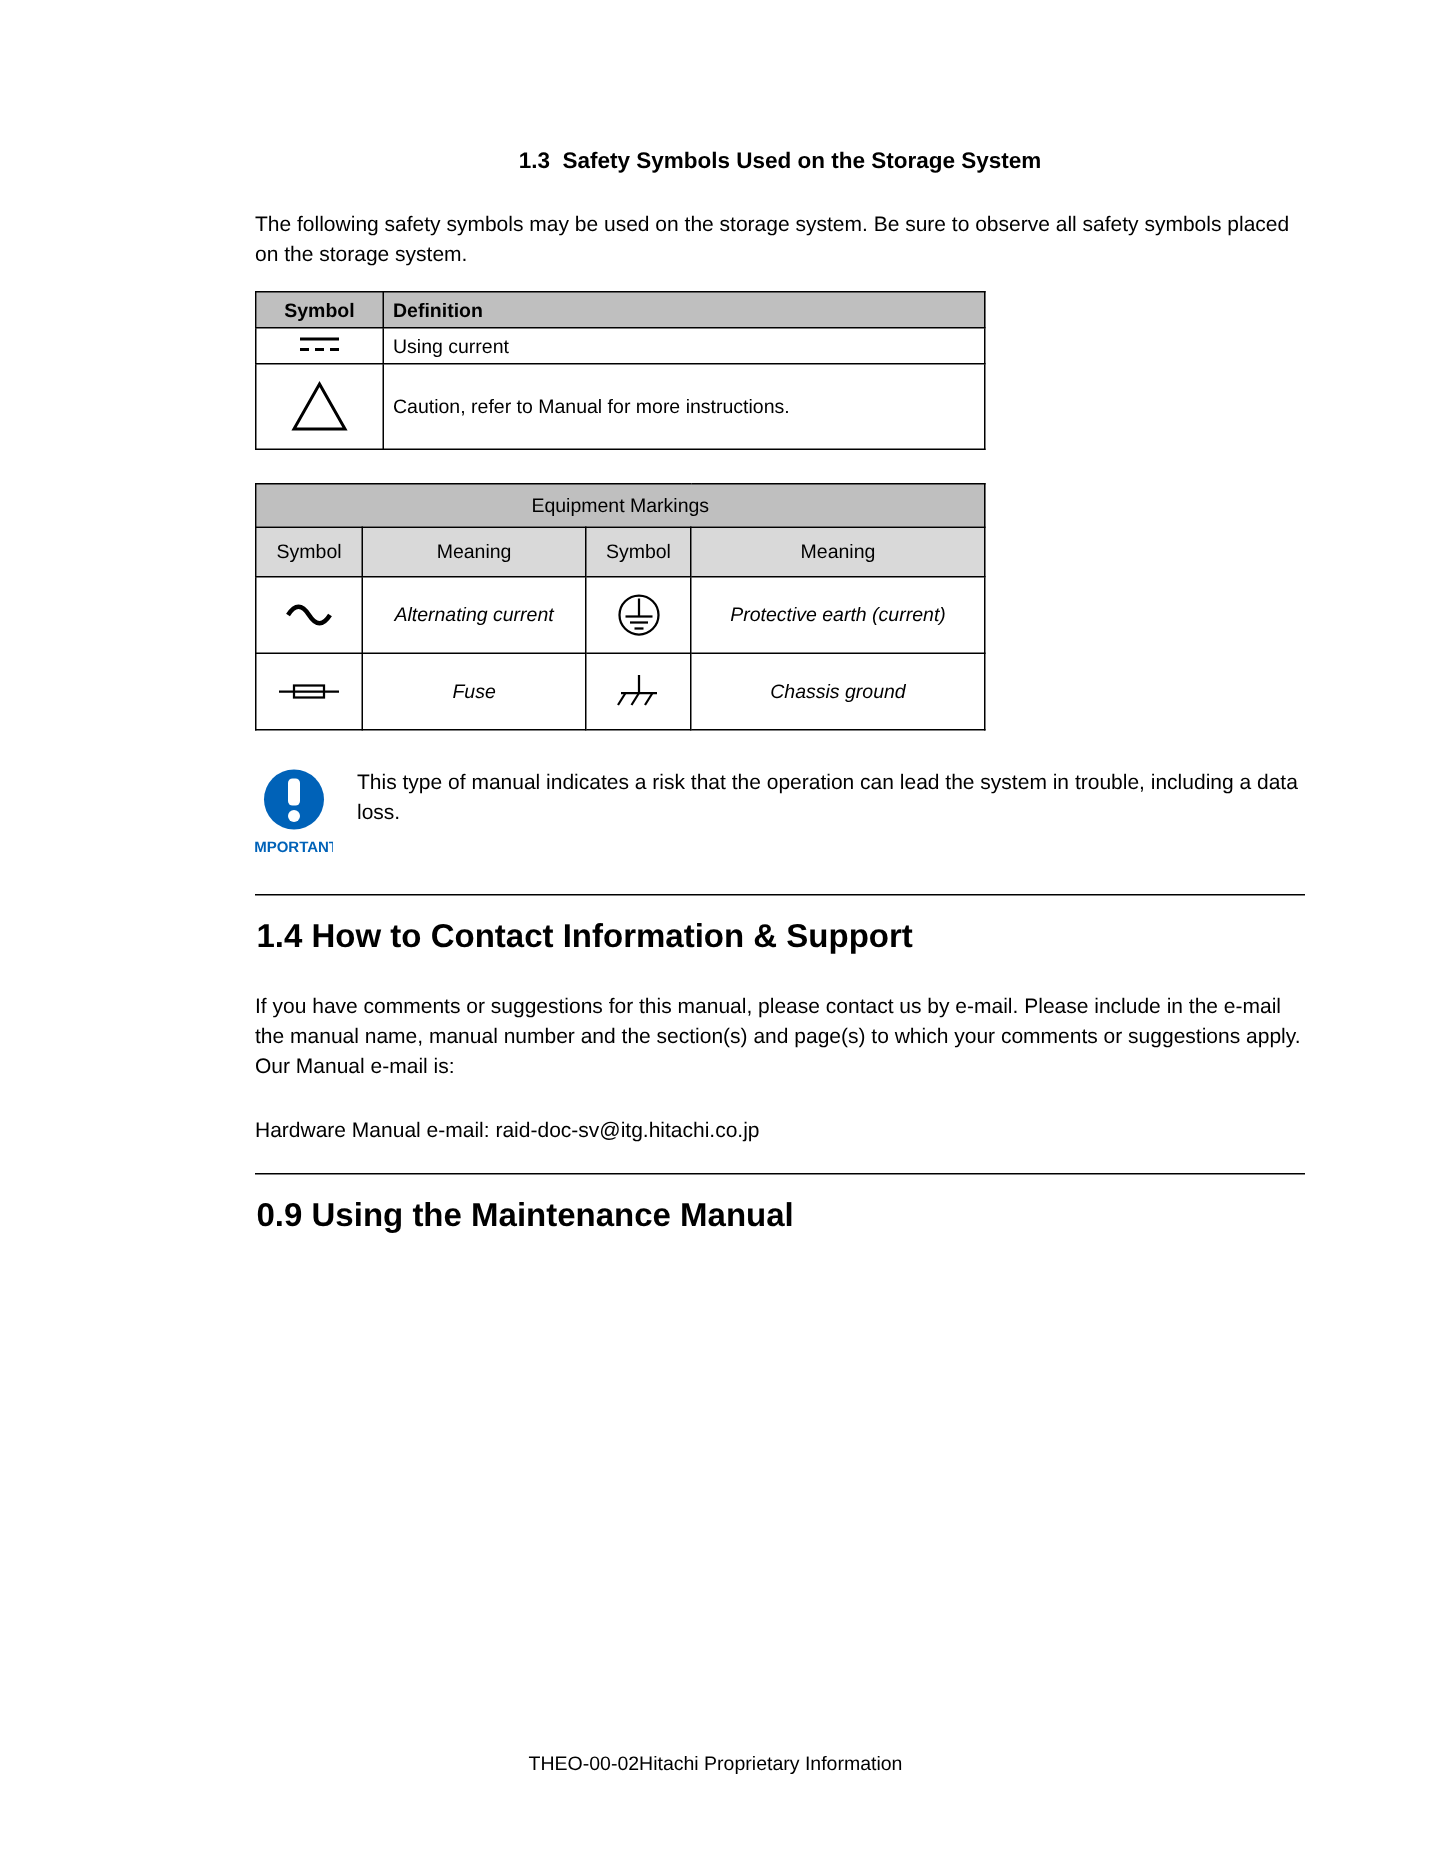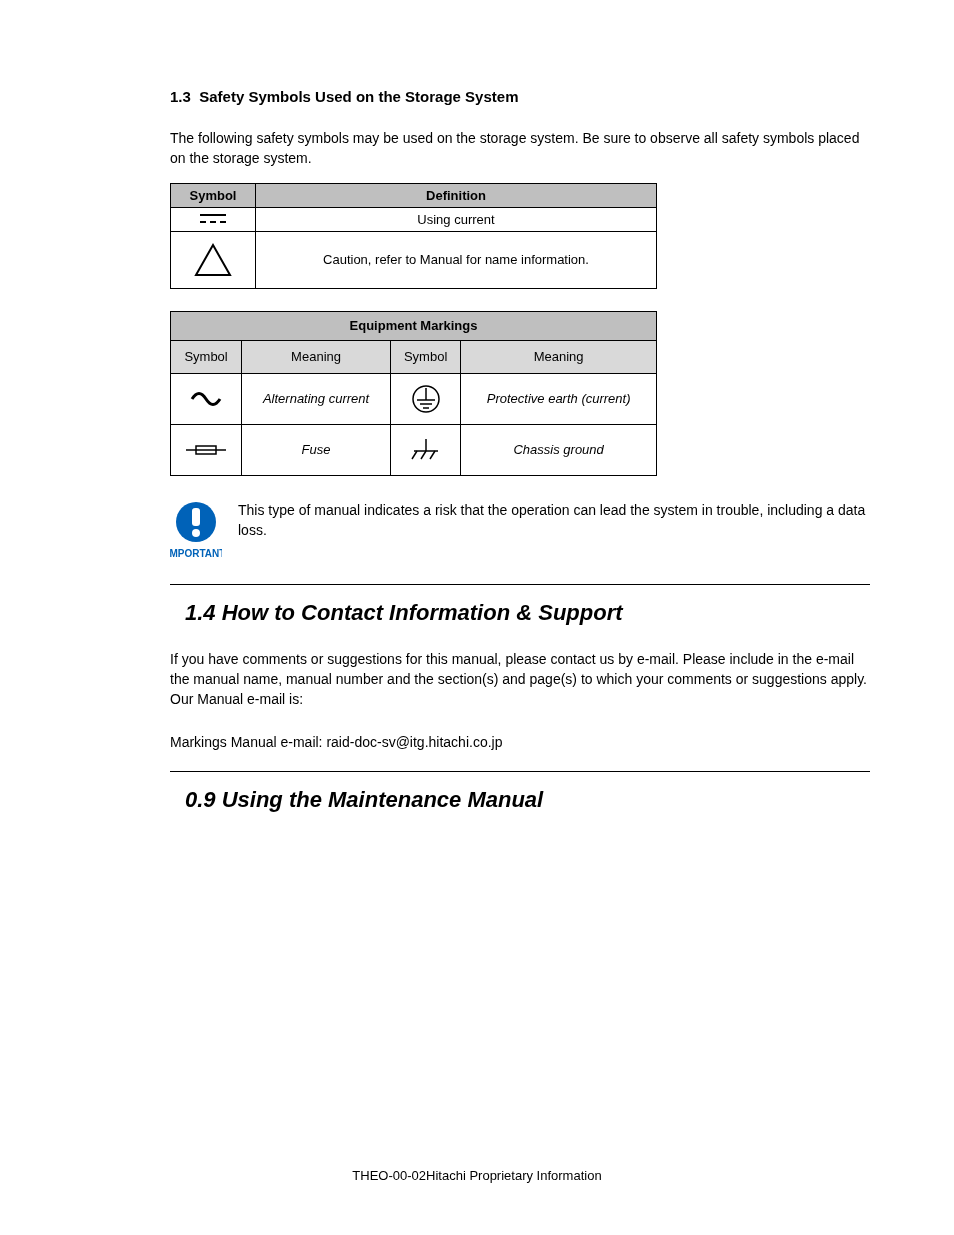--- a/index.html
+++ b/index.html
@@ -12,23 +12,24 @@
     color: #000;
     position: relative;
   }
   .page {
     position: absolute;
     left: 170px;
     top: 88px;
     width: 700px;
   }
   h1.section-no {
-    margin: 0;
+    margin: 11px;
     font-size: 15px;
     font-weight: bold;
+    text-align: center;
   }
   .para {
     font-size: 14px;
     line-height: 1.45;
     margin-top: 23px;
   }
   table.sym {
     border-collapse: collapse;
     margin-top: 14px;
     width: 487px;
@@ -38,37 +39,37 @@
     font-size: 13px;
     vertical-align: middle;
     padding: 4px 6px;
   }
   table.sym th {
     background: #bfbfbf;
     font-weight: bold;
     text-align: center;
   }
   table.sym .sym-col { width: 72px; text-align: center; }
-  table.sym .def-col { text-align: center; }
+  table.sym .def-col { text-align: left; }
   .tri { display:inline-block; }
   table.sym2 {
     border-collapse: collapse;
     margin-top: 22px;
     width: 487px;
   }
   table.sym2 th, table.sym2 td {
     border: 1px solid #000;
     font-size: 13px;
     text-align: center;
     vertical-align: middle;
     padding: 4px 6px;
   }
   table.sym2 thead th {
     background: #bfbfbf;
-    font-weight: bold;
+    font-weight: normal;
     height: 20px;
   }
   table.sym2 .sub th {
     background: #d9d9d9;
     font-weight: normal;
     height: 24px;
   }
   table.sym2 td { height: 42px; font-style: italic; }
   .icon-cell svg { display:block; margin:0 auto; }
   .important-row {
@@ -76,21 +77,21 @@
     display: flex;
     align-items: flex-start;
     gap: 16px;
   }
   .important-text {
     font-size: 14px;
     line-height: 1.45;
     flex: 1;
   }
   .hr { border: none; border-top: 1px solid #000; margin: 18px 0 14px 0; width: 100%; }
-  h2.big { font-size: 22px; font-weight: bold; margin: 15px; font-style: italic; }
+  h2.big { font-size: 22px; font-weight: bold; margin: 1px; }
   .footer {
     position: absolute;
     left: 85px;
     bottom: 52px;
     width: 784px;
     display: flex;
     justify-content: center;
     font-size: 13px;
   }
 </style>
@@ -121,21 +122,21 @@
             </svg>
         </td>
         <td class="def-col">Using current</td>
       </tr>
       <tr>
         <td class="sym-col icon-cell" style="height:48px">
           <svg class="tri" width="40" height="36">
               <polygon points="20,3 37,33 3,33" fill="none" stroke="#000" stroke-width="2"></polygon>
             </svg>
         </td>
-        <td class="def-col">Caution, refer to Manual for name information.</td>
+        <td class="def-col">Caution, refer to Manual for more instructions.</td>
       </tr>
     </tbody>
   </table>
 
   <table class="sym2">
     <thead>
       <tr>
           <th colspan="4">Equipment Markings</th>
         </tr>
       <tr class="sub">
@@ -197,21 +198,21 @@
         <text x="26" y="57" text-anchor="middle" font-family="Arial" font-size="10" font-weight="bold" fill="#0062b8">IMPORTANT</text>
       </svg>
     </div>
     <div class="important-text">This type of manual indicates a risk that the operation can lead the system in trouble, including a data loss.</div>
   </div>
 
   <hr class="hr">
   <h2 class="big">1.4  How to Contact Information &amp; Support</h2>
   <p class="para">If you have comments or suggestions for this manual, please contact us by e-mail. Please include in the e-mail the manual name, manual number and the section(s) and page(s) to which your comments or suggestions apply. Our Manual e-mail is:</p>
   <p class="para">
-    <span>Markings Manual e-mail:</span>
+    <span>Hardware Manual e-mail:</span>
     <span>raid-doc-sv@itg.hitachi.co.jp</span>
   </p>
 
   <hr class="hr">
   <h2 class="big">0.9  Using the Maintenance Manual</h2>
 </div>
 
 <div class="footer">
   <span>THEO-00-02</span>
   <span>Hitachi Proprietary Information</span>

